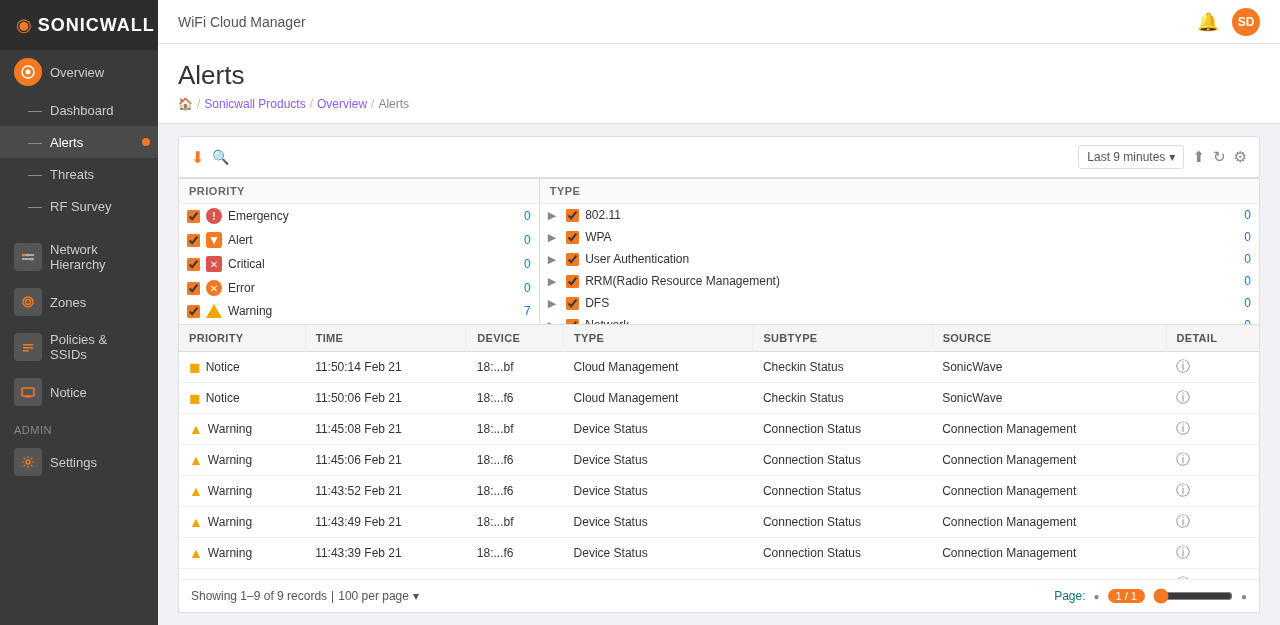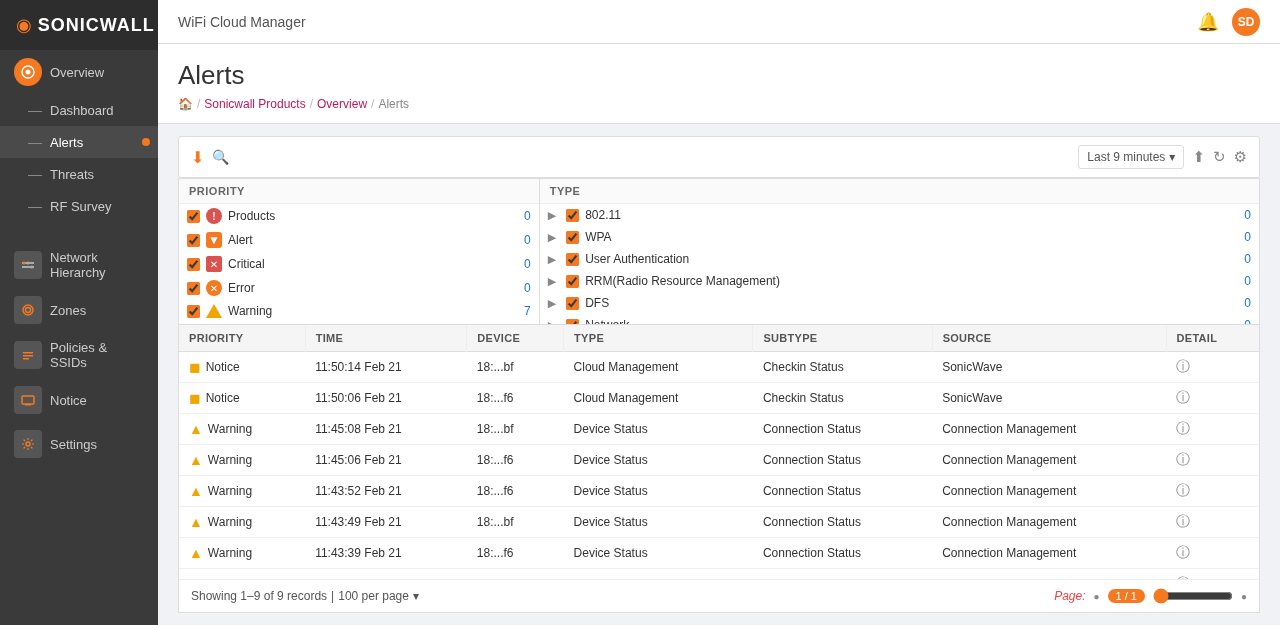--- a/index.html
+++ b/index.html
@@ -142,21 +142,21 @@
       color: #333;
       margin-bottom: 6px;
     }
     .breadcrumb {
       display: flex;
       align-items: center;
       font-size: 12px;
       color: #888;
       gap: 4px;
     }
-    .breadcrumb a { color: #be185d; text-decoration: none; }
+    .breadcrumb a { color: #8b5cf6; text-decoration: none; }
     .breadcrumb-sep { color: #bbb; }
     #content-area {
       flex: 1;
       padding: 12px 20px;
       overflow: hidden;
       display: flex;
       flex-direction: column;
     }
     
     .filter-bar {
@@ -300,21 +300,21 @@
       font-size: 12px;
       color: #555;
       flex-shrink: 0;
     }
     .per-page-select {
       display: flex; align-items: flex-start; gap: 4px;
     }
     .page-controls {
       display: flex; align-items: center; gap: 8px;
     }
-    .page-label { color: #ef4444; font-style: italic; }
+    .page-label { color: #0f766e; }
     .page-dot { color: #888; font-size: 10px; }
     .page-slider {
       accent-color: #f47920;
       width: 80px;
     }
     .page-indicator {
       background: #f47920;
       color: white;
       border-radius: 10px;
       padding: 1px 8px;
@@ -351,21 +351,21 @@
   </div>
   <div class="nav-item nav-item-indent">
     <span class="nav-dash">—</span>
     <span>Threats</span>
   </div>
   <div class="nav-item nav-item-indent">
     <span class="nav-dash">—</span>
     <span>RF Survey</span>
   </div>
 
-  <div class="nav-item" style="margin-top:20px;">
+  <div class="nav-item" style="margin-top:12px;">
     <div class="icon-square">
       <svg width="14" height="14" viewBox="0 0 14 14" fill="none">
           <rect x="1" y="4" width="12" height="2" fill="#aaa"></rect>
           <rect x="1" y="8" width="12" height="2" fill="#aaa"></rect>
           <circle cx="3" cy="5" r="1.5" fill="#f47920"></circle>
           <circle cx="7" cy="5" r="1.5" fill="#aaa"></circle>
           <circle cx="11" cy="9" r="1.5" fill="#aaa"></circle>
         </svg>
     </div>
     <span>Network Hierarchy</span>
@@ -395,20 +395,21 @@
   <div class="nav-item">
     <div class="icon-square">
       <svg width="14" height="14" viewBox="0 0 14 14" fill="none">
           <rect x="1" y="3" width="12" height="8" rx="1" stroke="#f47920" stroke-width="1.5" fill="none"></rect>
           <rect x="4" y="11" width="6" height="1.5" fill="#f47920"></rect>
         </svg>
     </div>
     <span>Notice</span>
   </div>
 
+  <div class="nav-group-label">ADMIN</div>
 
   <div class="nav-item">
     <div class="icon-square">
       <svg width="14" height="14" viewBox="0 0 14 14" fill="none">
           <circle cx="7" cy="7" r="2" stroke="#f47920" stroke-width="1.5" fill="none"></circle>
           <path d="M7 1v2M7 11v2M1 7h2M11 7h2M2.6 2.6l1.4 1.4M10 10l1.4 1.4M2.6 11.4l1.4-1.4M10 4l1.4-1.4" stroke="#f47920" stroke-width="1.2"></path>
         </svg>
     </div>
     <span>Settings</span>
   </div>
@@ -461,21 +462,21 @@
 
       <div class="filter-panel">
 
         <div class="filter-col">
           <div class="filter-col-header">PRIORITY</div>
 
           <div id="priority-rows">
               <div class="filter-row">
     <input type="checkbox" checked="" style="">
     <div style="width:16px;height:16px;background:#d9534f;border-radius:50%;display:flex;align-items:center;justify-content:center;color:white;font-size:10px;font-weight:bold;flex-shrink:0;">!</div>
-    <span>Products</span>
+    <span>Emergency</span>
     <span class="filter-count">0</span>
   </div>
               <div class="filter-row">
     <input type="checkbox" checked="" style="">
     <div style="width:16px;height:16px;background:#f47920;border-radius:3px;display:flex;align-items:center;justify-content:center;color:white;font-size:12px;flex-shrink:0;">▼</div>
     <span>Alert</span>
     <span class="filter-count">0</span>
   </div>
               <div class="filter-row">
     <input type="checkbox" checked="" style="">

